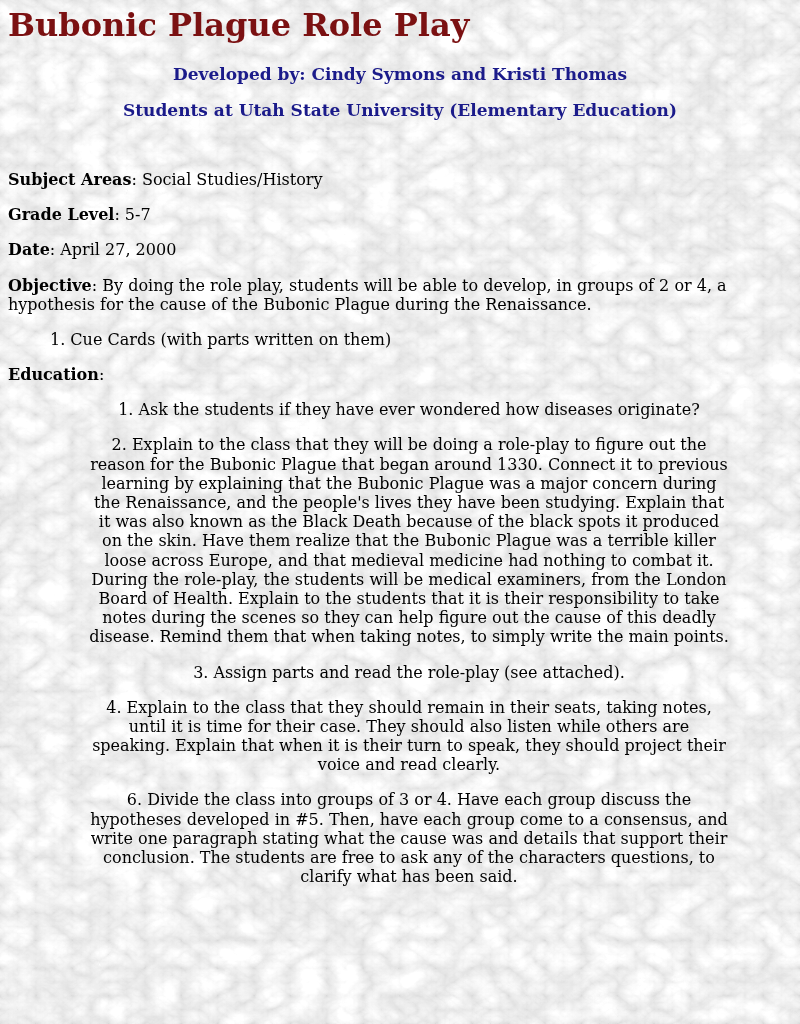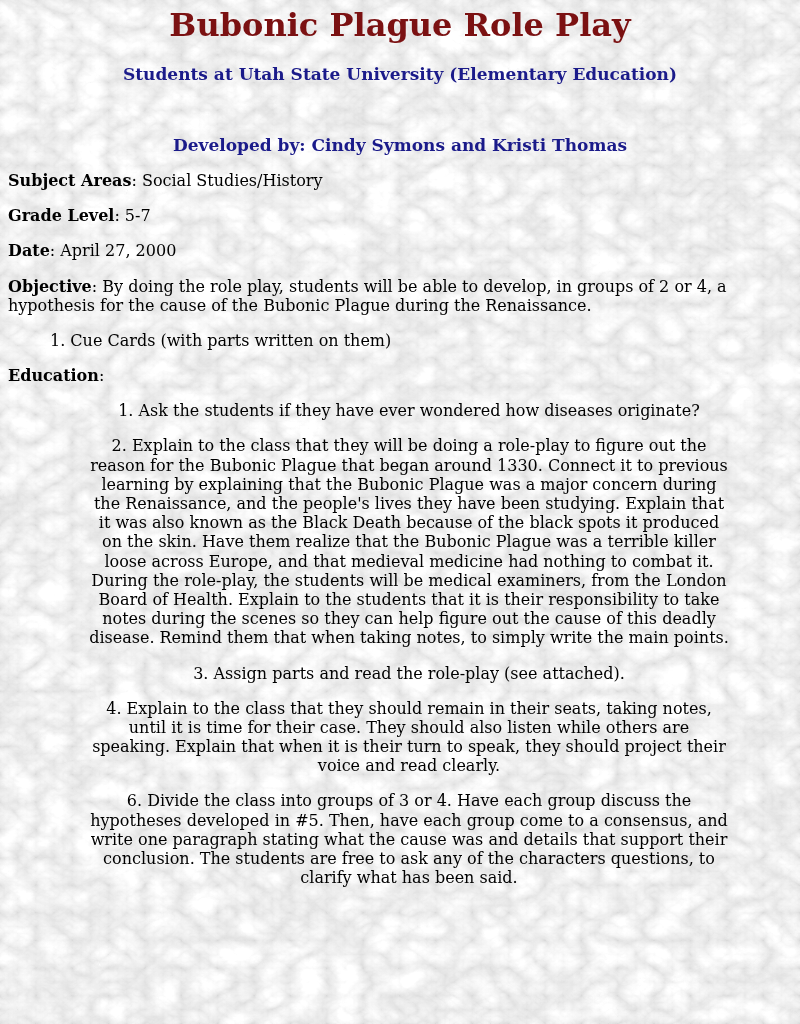--- a/index.html
+++ b/index.html
@@ -23,21 +23,21 @@
     z-index: -1;
   }
   .content {
     margin: 8px 8px 0 8px;
   }
   h1.page-title {
     font-family: "DejaVu Serif", serif;
     font-size: 32px;
     line-height: 1.1;
     font-weight: bold;
-    text-align: center;
+    text-align: left;
     color: var(--color-title, #7b1112);
     margin: 2px 0 21px 0;
   }
   p.byline {
     font-size: 17px;
     font-weight: bold;
     line-height: 1.2;
     text-align: center;
     color: var(--color-byline, #1b1b8a);
     margin: 0 0 15px 0;
@@ -79,22 +79,22 @@
       </feComponentTransfer>
     </filter>
   </defs>
   <rect width="100%" height="100%" filter="url(#marble)"></rect>
 </svg>
 
 <div class="content">
 
   <h1 class="page-title">Bubonic Plague Role Play</h1>
 
+  <p class="byline">Developed by: Cindy Symons and Kristi Thomas</p>
   <p class="byline affiliation">Students at Utah State University (Elementary Education)</p>
-  <p class="byline">Developed by: Cindy Symons and Kristi Thomas</p>
 
   <p class="meta"><b>Subject Areas</b><span>: Social Studies/History</span></p>
 
   <p class="meta"><b>Grade Level</b><span>: 5-7</span></p>
 
   <p class="meta"><b>Date</b><span>: April 27, 2000</span></p>
 
   <p class="meta"><b>Objective</b><span>: By doing the role play, students will be able to develop, in groups of 2 or 4, a hypothesis for the cause of the Bubonic Plague during the Renaissance.</span></p>
 
 

